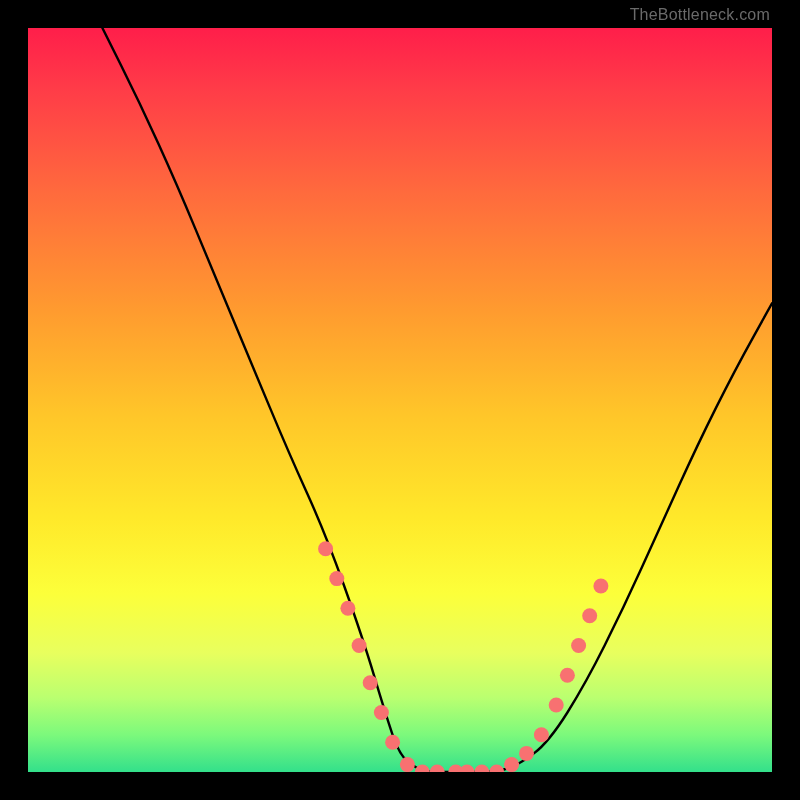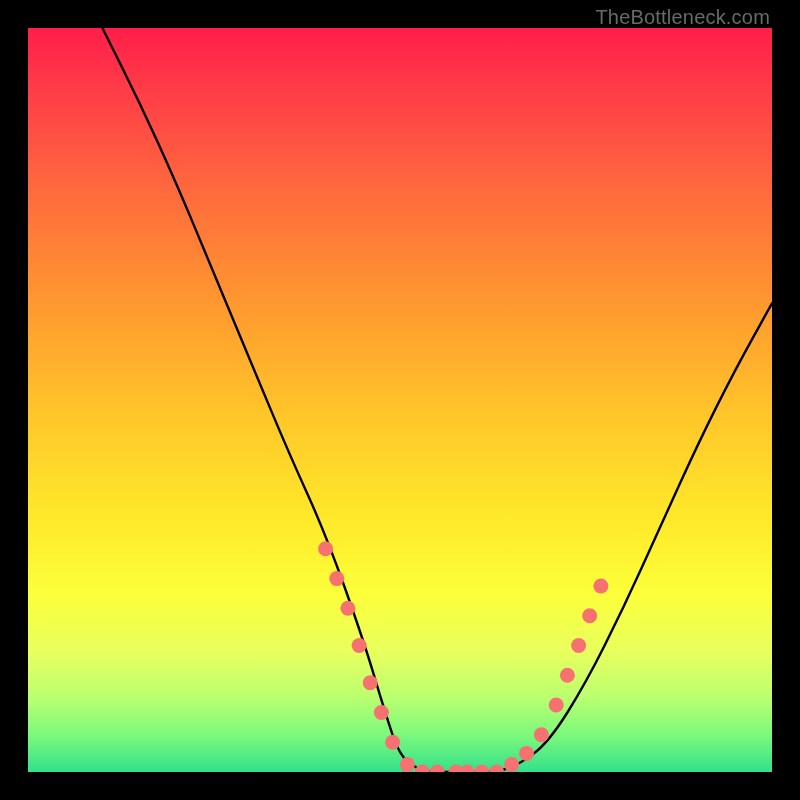--- a/index.html
+++ b/index.html
@@ -45,21 +45,21 @@
     left: 0;
     top: 0;
     width: 744px;
     height: 744px;
   }
   .attribution {
     position: absolute;
     top: 6px;
     right: 30px;
     color: #6a6a6a;
-    font-size: 20px;
+    font-size: 16px;
     letter-spacing: 0.2px;
   }
 </style>
 </head>
 <body>
 
 <div class="frame">
   <div class="plot">
     <svg class="curve-svg" viewBox="0 0 744 744" preserveAspectRatio="none">
       <path d="M 74.4 0.0 Q 74.4 0.0 93.0 37.2 Q 111.6 74.4 130.2 115.3 Q 148.8 156.2 167.4 200.9 Q 186.0 245.5 204.6 290.2 Q 223.2 334.8 241.8 379.4 Q 260.4 424.1 279.0 465.0 Q 297.6 505.9 316.2 558.0 Q 334.8 610.1 346.0 647.3 Q 357.1 684.5 364.6 706.8 Q 372.0 729.1 383.2 736.6 Q 394.3 744.0 405.5 744.0 Q 416.6 744.0 431.5 744.0 Q 446.4 744.0 457.6 744.0 Q 468.7 744.0 479.9 740.3 Q 491.0 736.6 505.9 725.4 Q 520.8 714.2 539.4 684.5 Q 558.0 654.7 576.6 617.5 Q 595.2 580.3 613.8 539.4 Q 632.4 498.5 651.0 457.6 Q 669.6 416.6 688.2 379.4 Q 706.8 342.2 725.4 308.8 T 744.0 275.3" id="curve-path" fill="none" stroke="#000000" stroke-width="2.4" stroke-linecap="round"></path>

